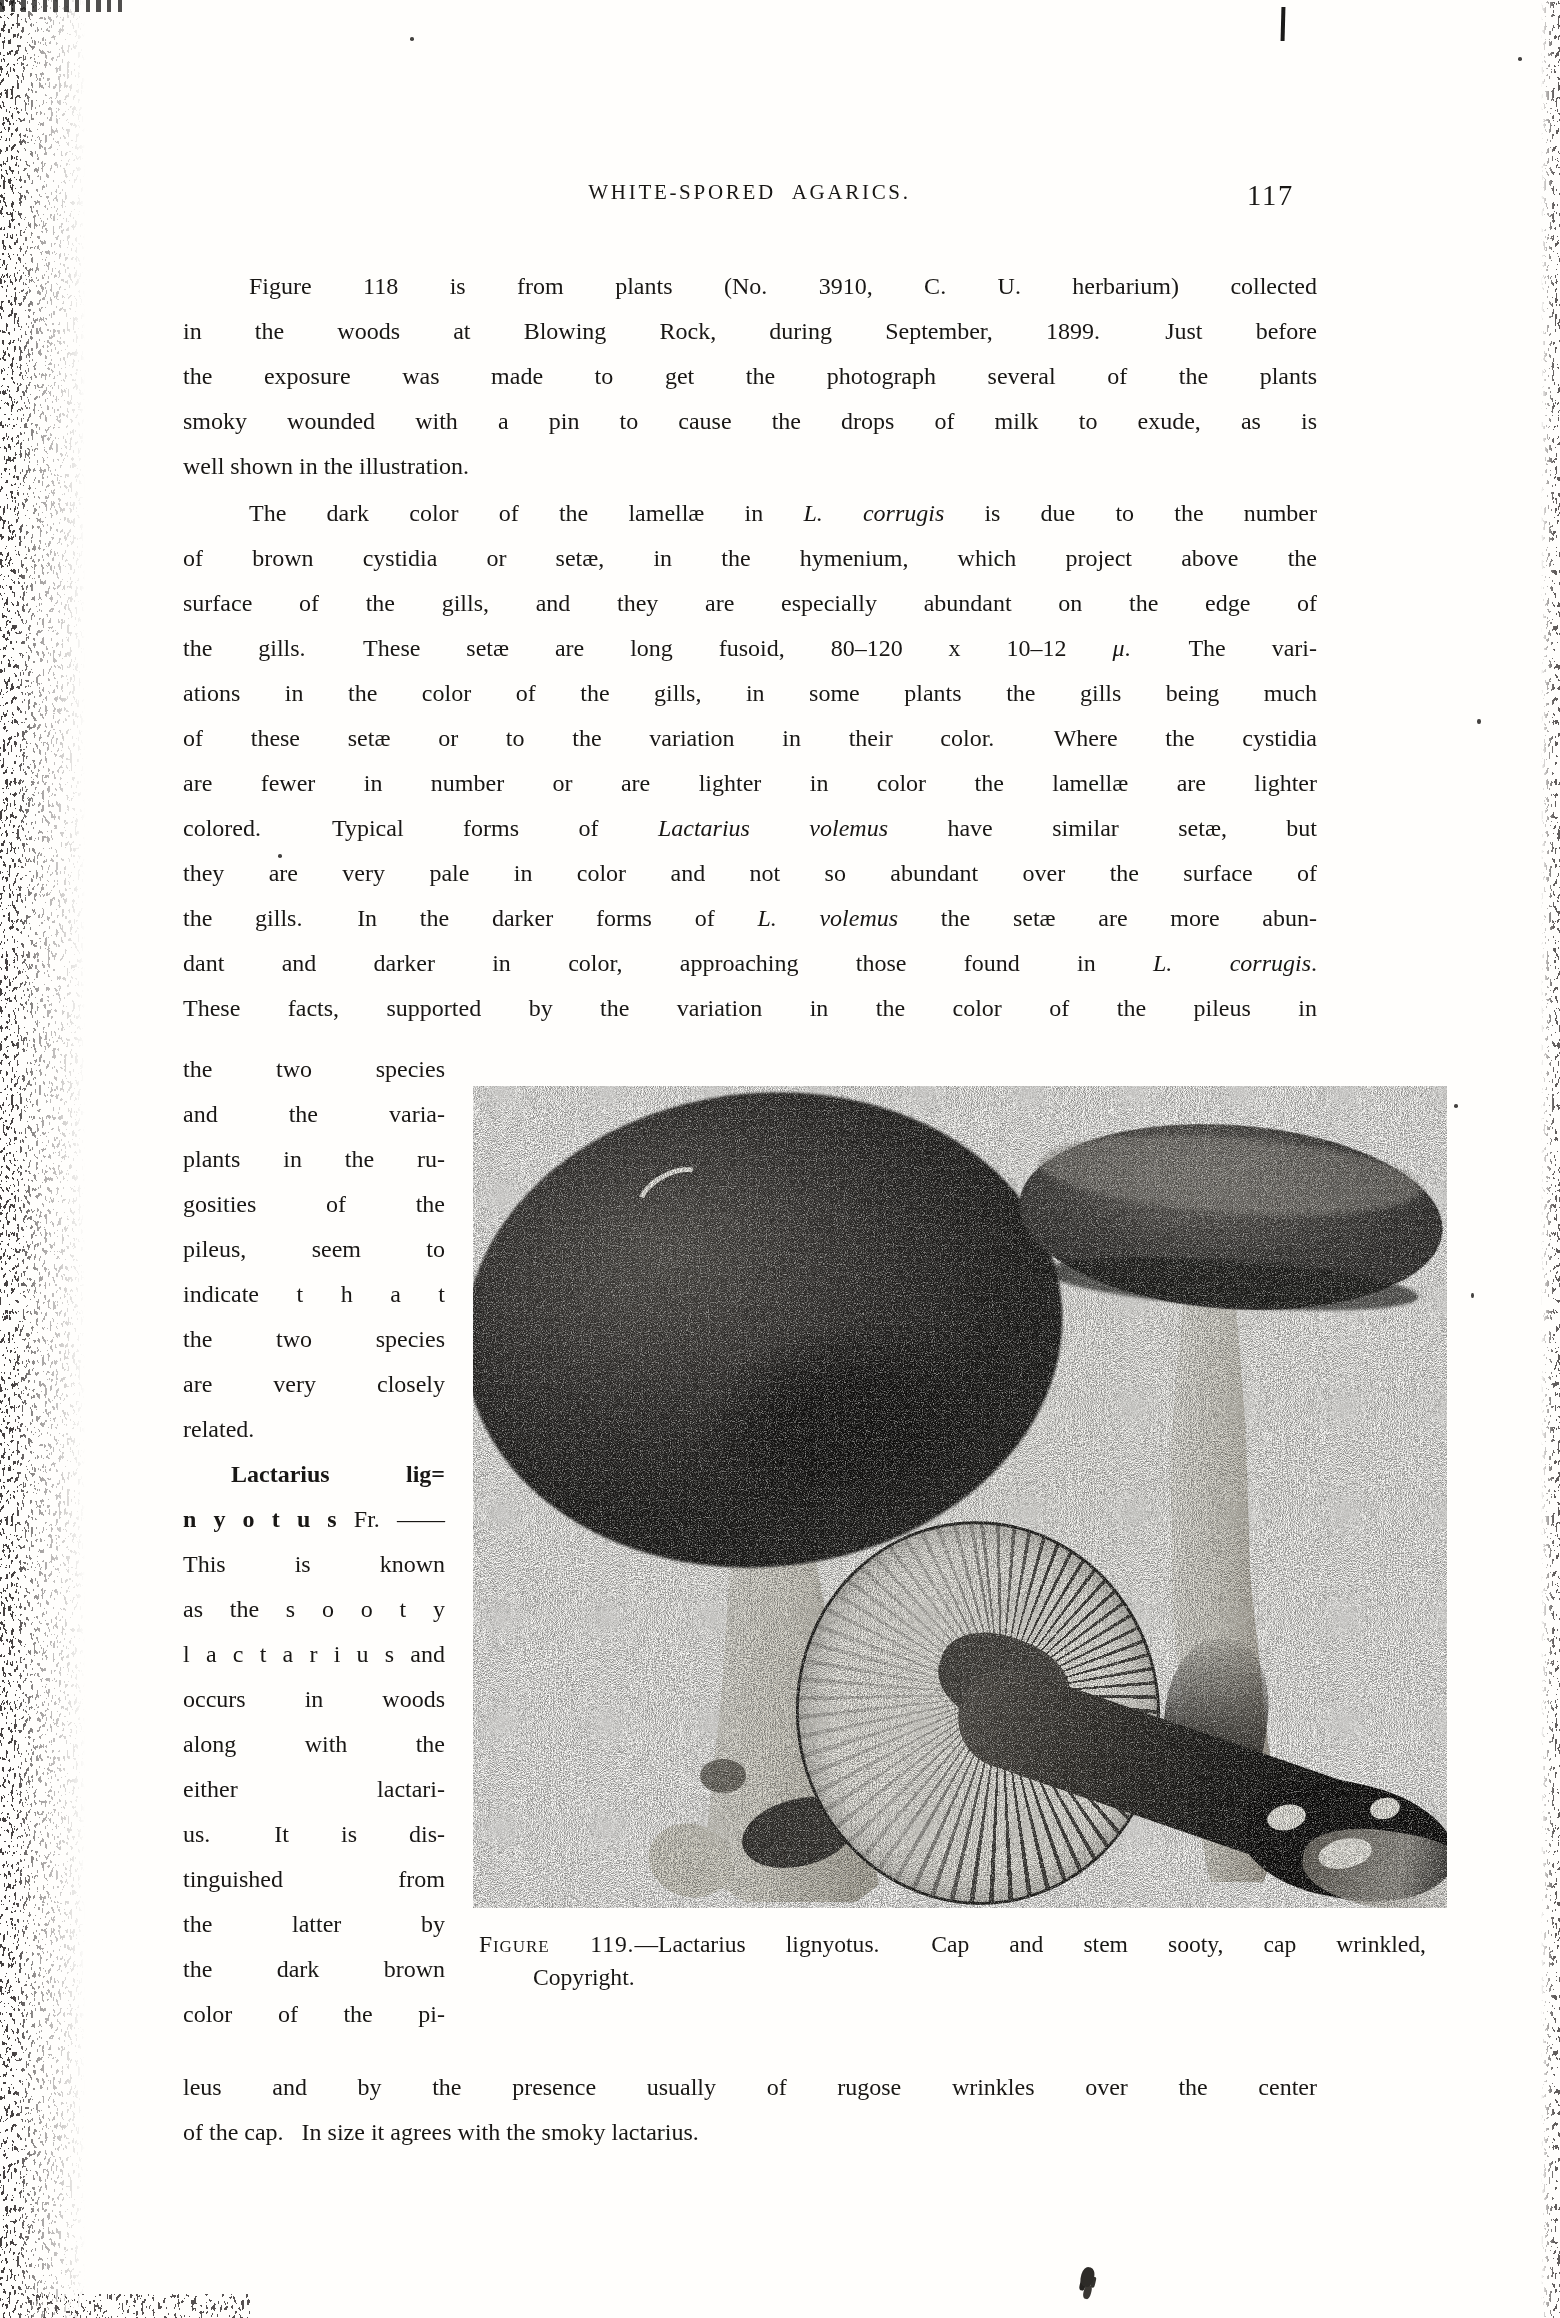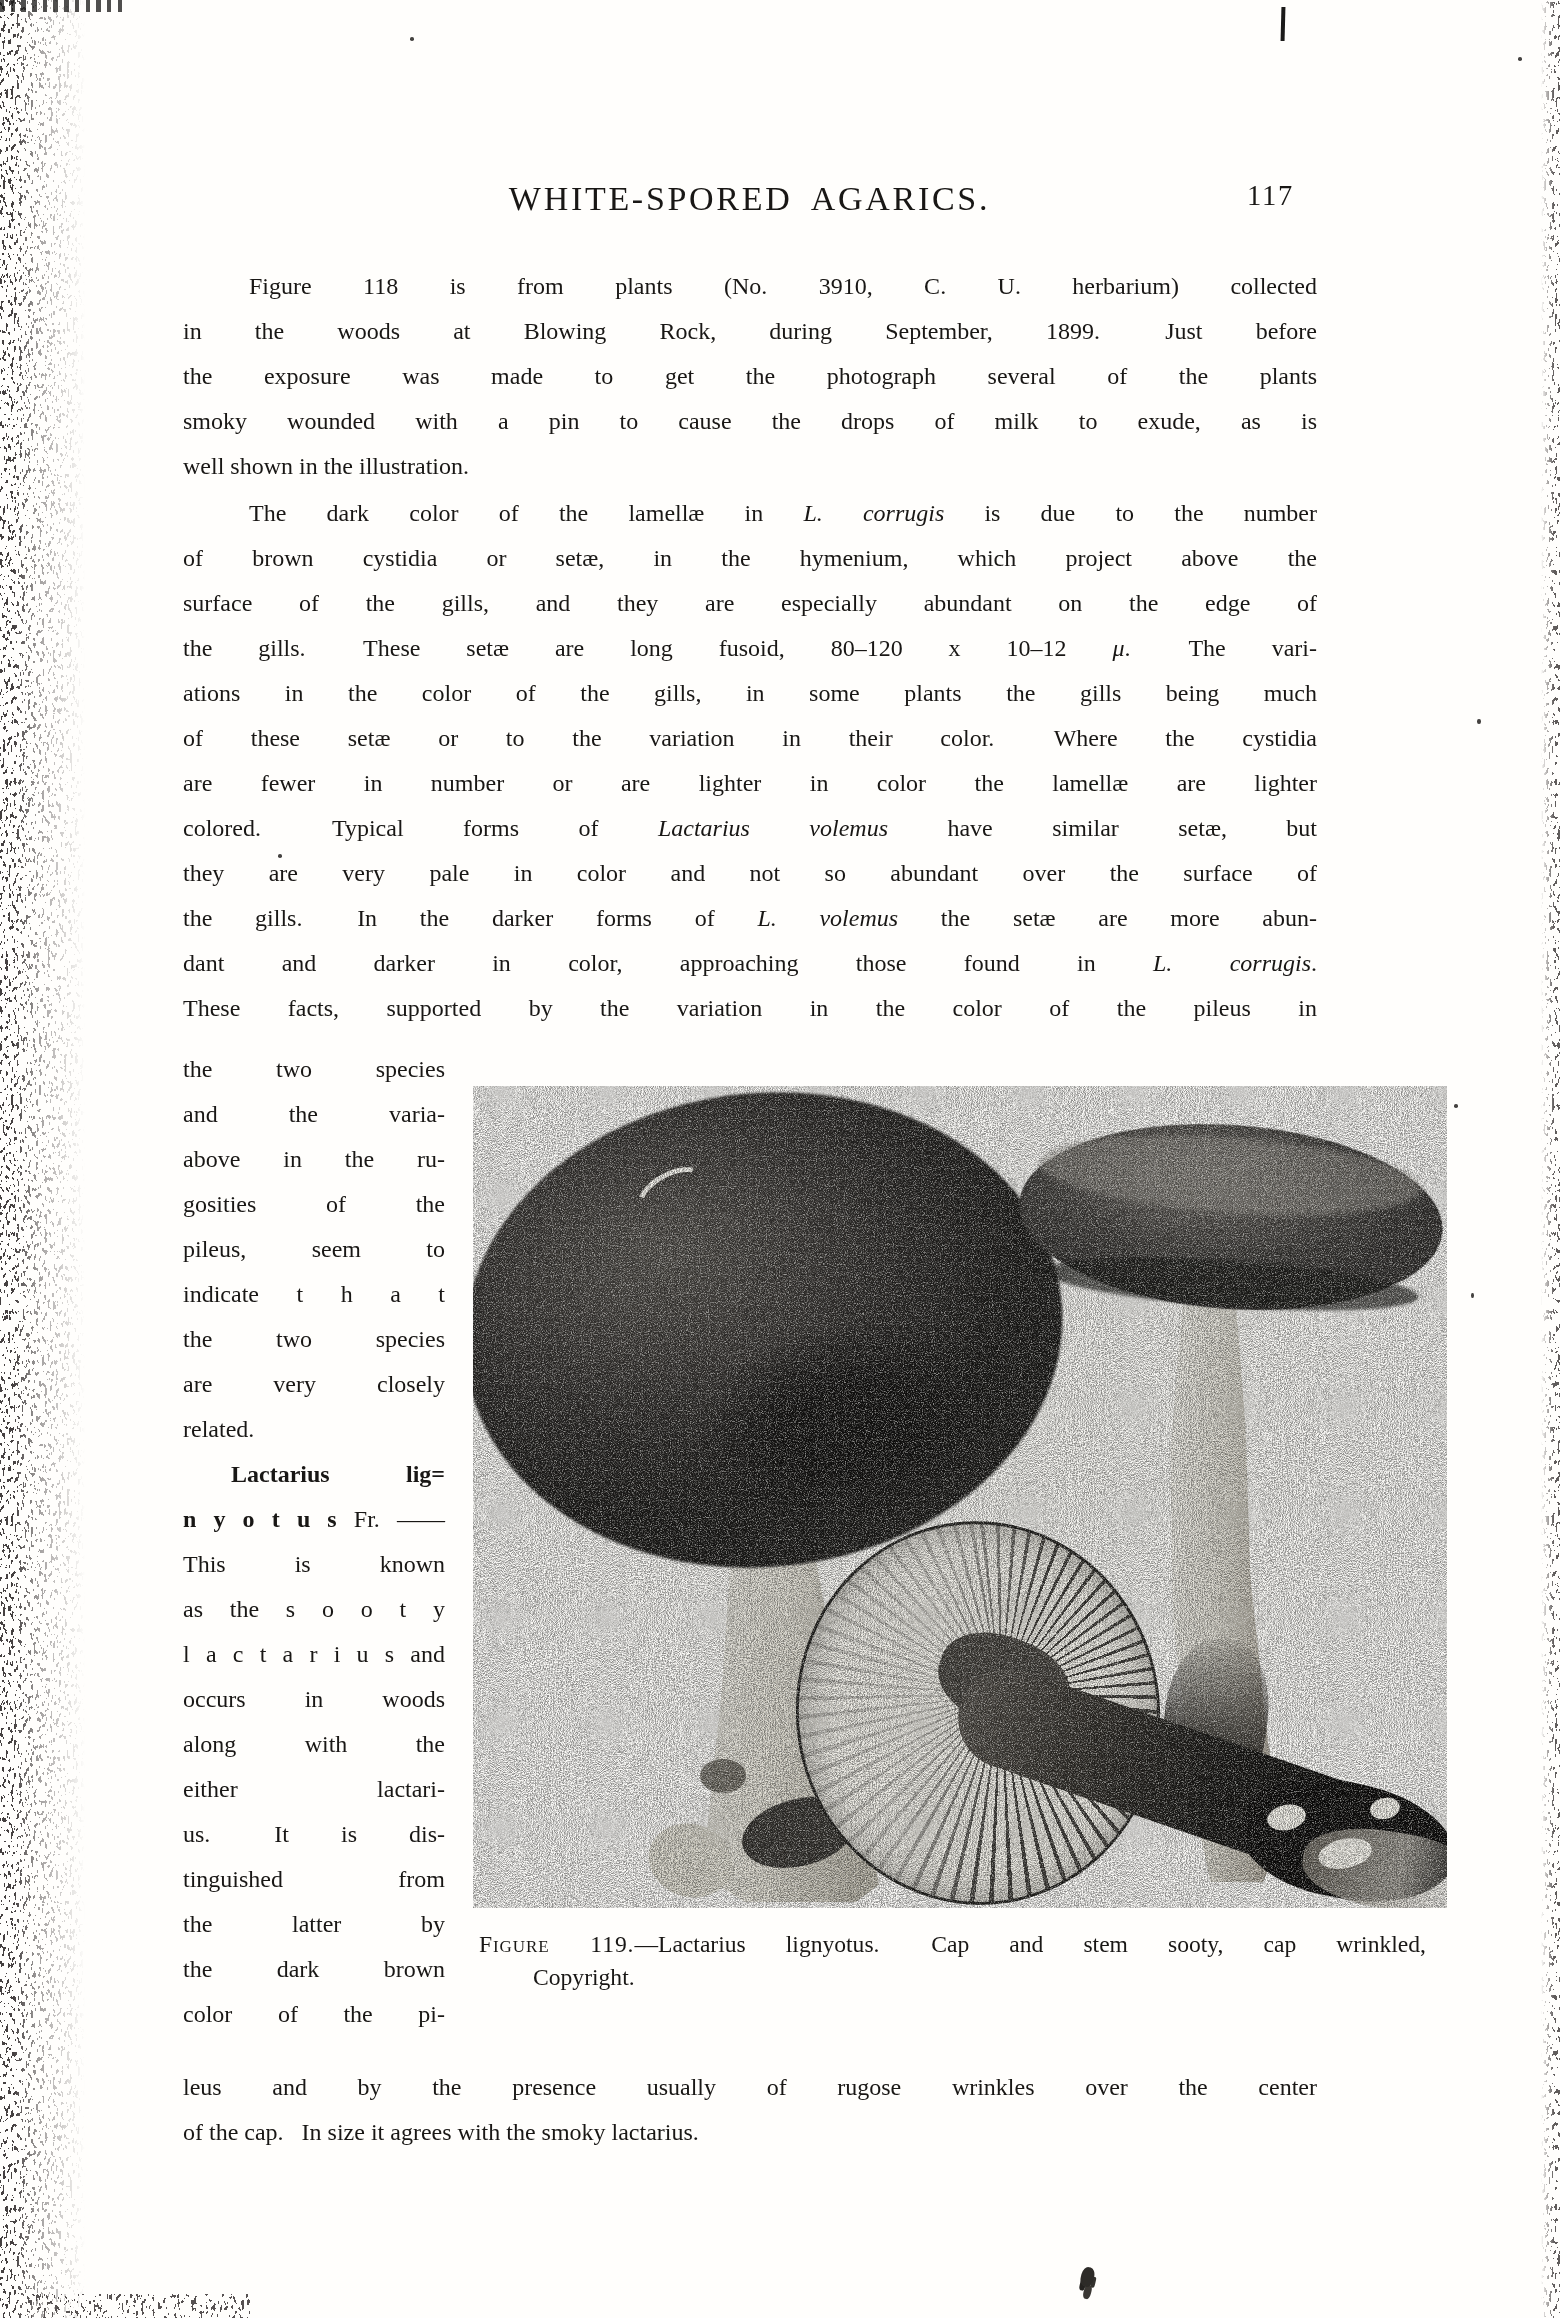--- a/index.html
+++ b/index.html
@@ -9,21 +9,21 @@
     width:1561px;height:2319px;
     background:var(--paper,#fffefc);
     color:var(--ink,#191715);
     font-family:"Liberation Serif","DejaVu Serif",serif;
     overflow:hidden;
   }
   .abs{position:absolute;}
   
   .running-head{
     left:183px;top:180px;width:1133px;
-    text-align:center;font-size:34px;letter-spacing:2.7px;word-spacing:9px;
+    text-align:center;font-size:21px;letter-spacing:2.7px;word-spacing:9px;
   }
   .page-number{left:1247px;top:180px;font-size:28.5px;letter-spacing:1.8px;}
   .para,.leftcol,.caption{font-size:24px;}
   .para1{left:183px;top:264px;width:1134px;line-height:45px;}
   .para2{left:183px;top:491px;width:1134px;line-height:45px;}
   .leftcol{left:183px;top:1047px;width:262px;line-height:45px;}
   .closing{left:183px;top:2065px;width:1134px;line-height:45px;}
   .tline{text-align:justify;text-align-last:justify;}
   .tline.left{text-align-last:left;}
   .tline.indent{text-indent:66px;}
@@ -175,21 +175,21 @@
       <div class="tline">are fewer in number or are lighter in color the lamellæ are lighter</div>
       <div class="tline">colored.  Typical forms of <i>Lactarius volemus</i> have similar setæ, but</div>
       <div class="tline">they are very pale in color and not so abundant over the surface of</div>
       <div class="tline">the gills.  In the darker forms of <i>L. volemus</i> the setæ are more abun-</div>
       <div class="tline">dant and darker in color, approaching those found in <i>L. corrugis</i>.</div>
       <div class="tline">These facts, supported by the variation in the color of the pileus in</div>
     </div>
   <div class="abs leftcol">
       <div class="tline">the two species</div>
       <div class="tline">and the varia-</div>
-      <div class="tline">above in the ru-</div>
+      <div class="tline">plants in the ru-</div>
       <div class="tline">gosities of the</div>
       <div class="tline">pileus, seem to</div>
       <div class="tline">indicate t h a t</div>
       <div class="tline">the two species</div>
       <div class="tline">are very closely</div>
       <div class="tline left">related.</div>
       <div class="tline indent-sm"><b>Lactarius lig=</b></div>
       <div class="tline"><b>n y o t u s</b> Fr. ——</div>
       <div class="tline">This is known</div>
       <div class="tline">as the s o o t y</div>

